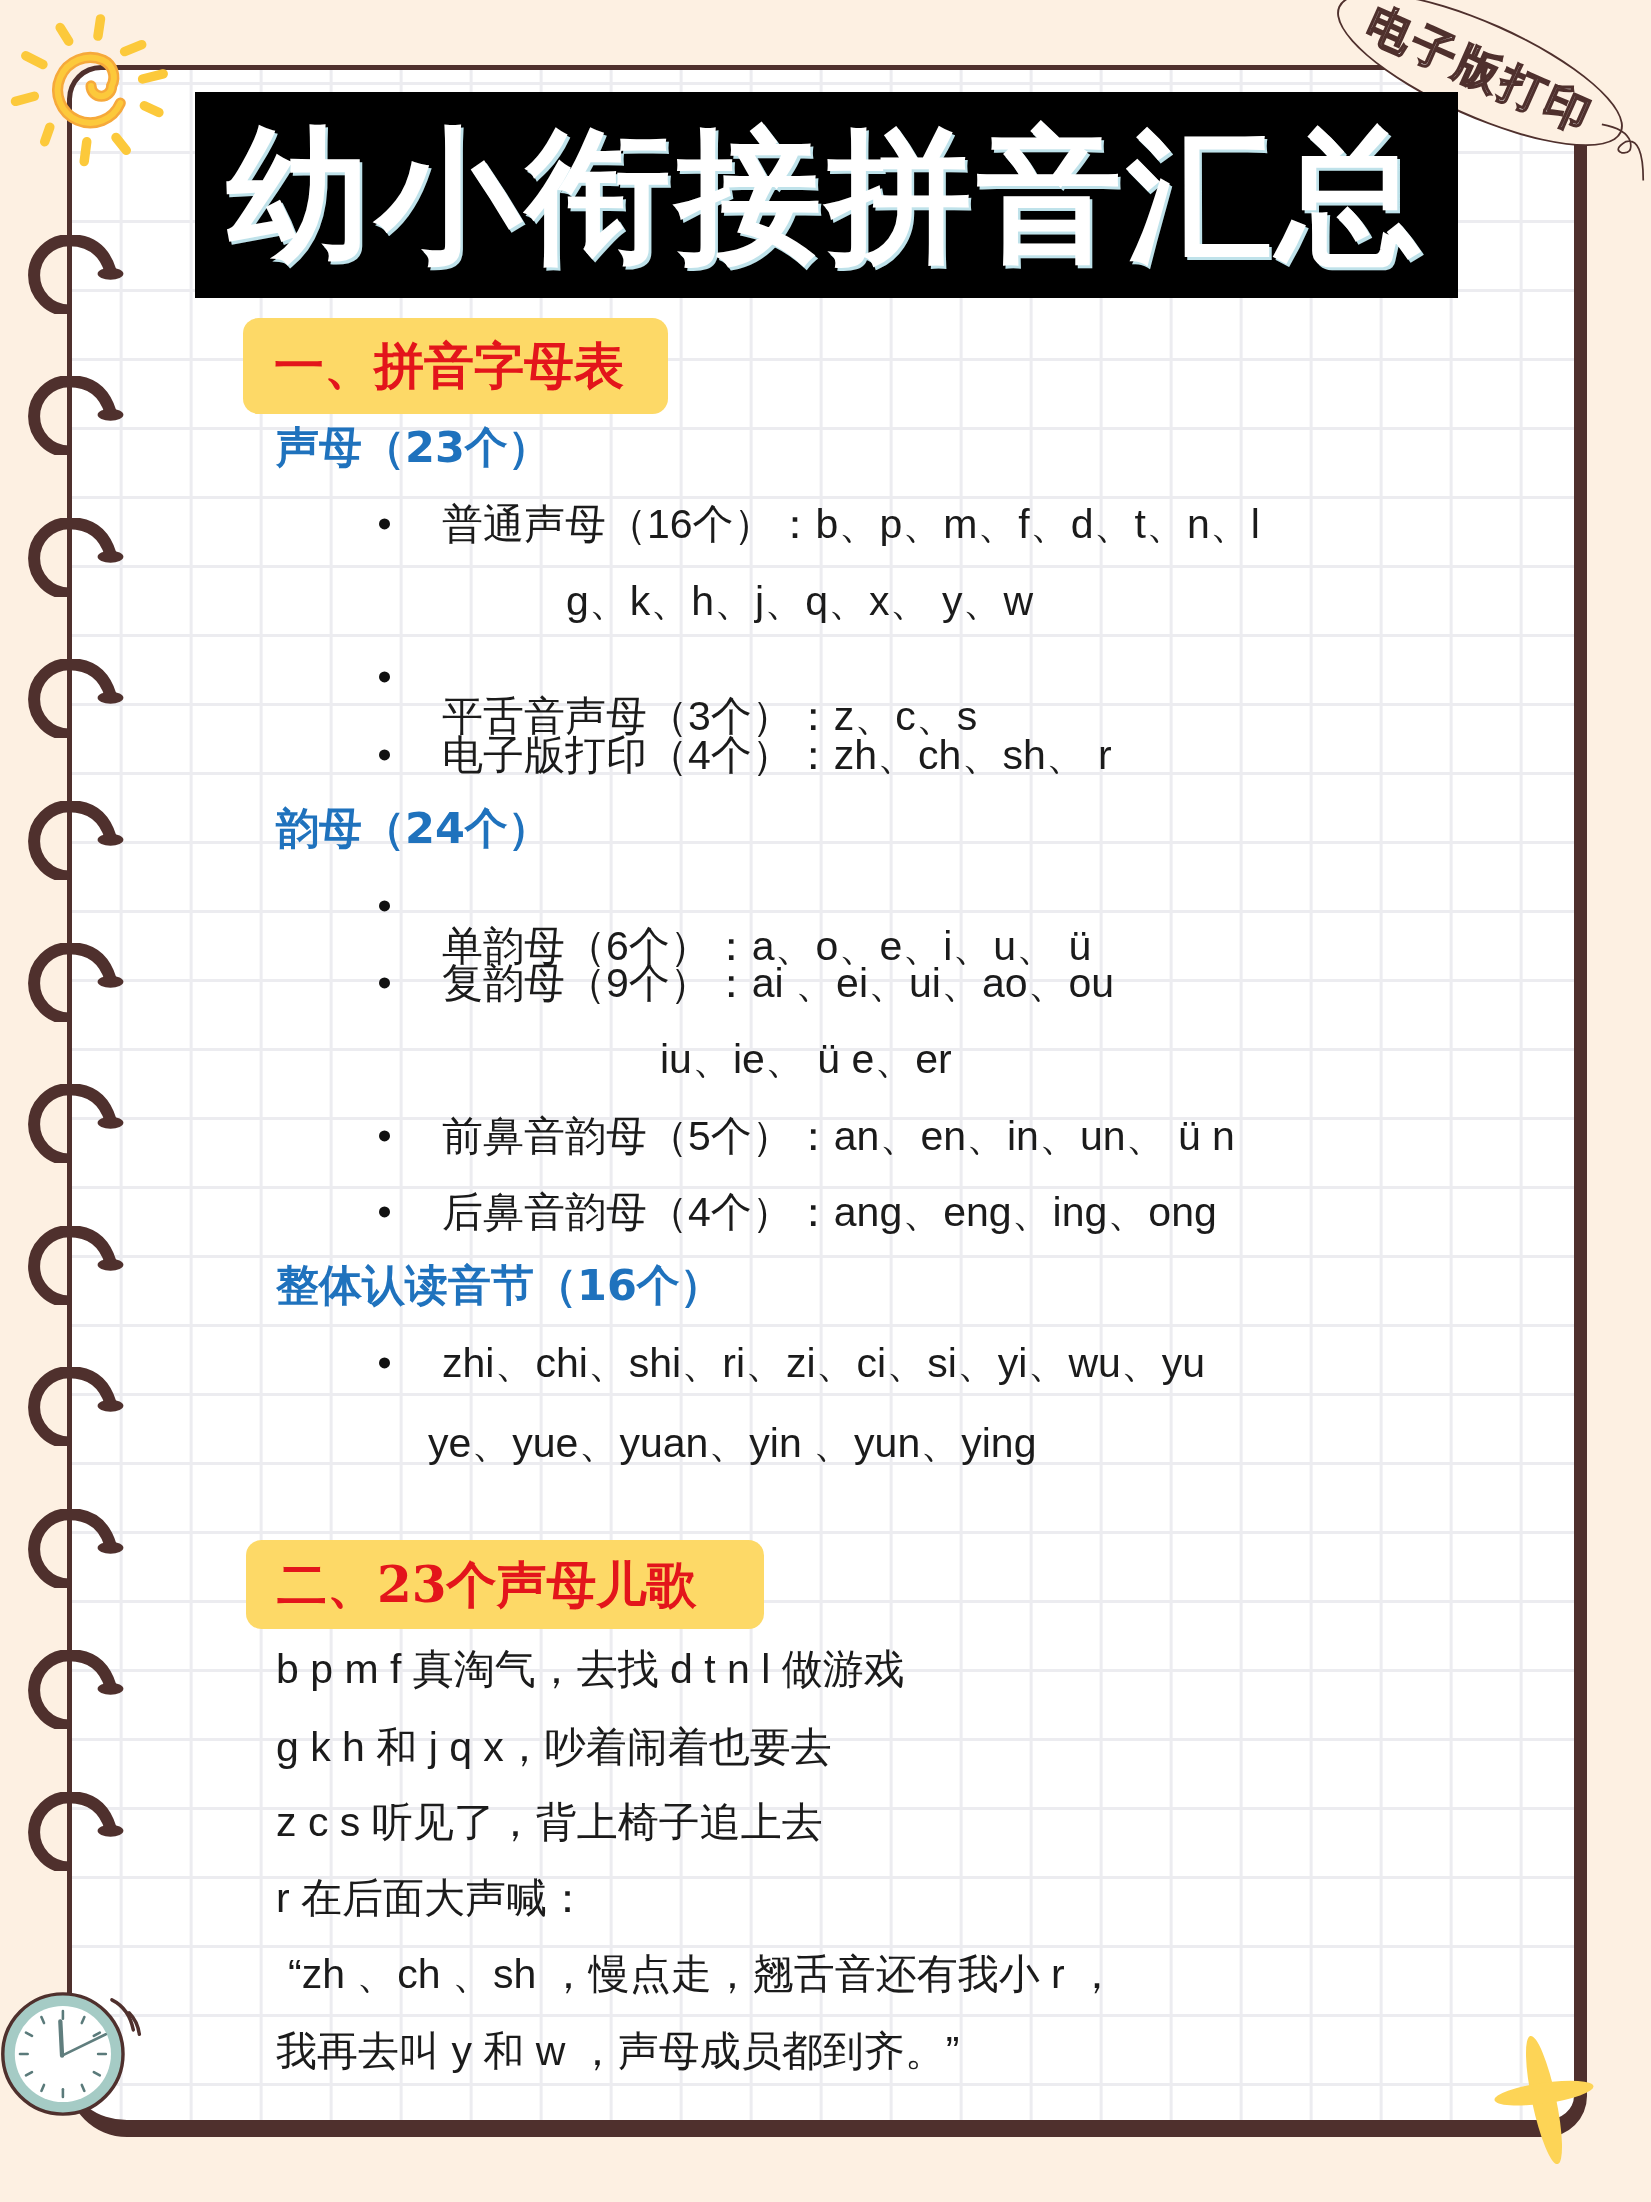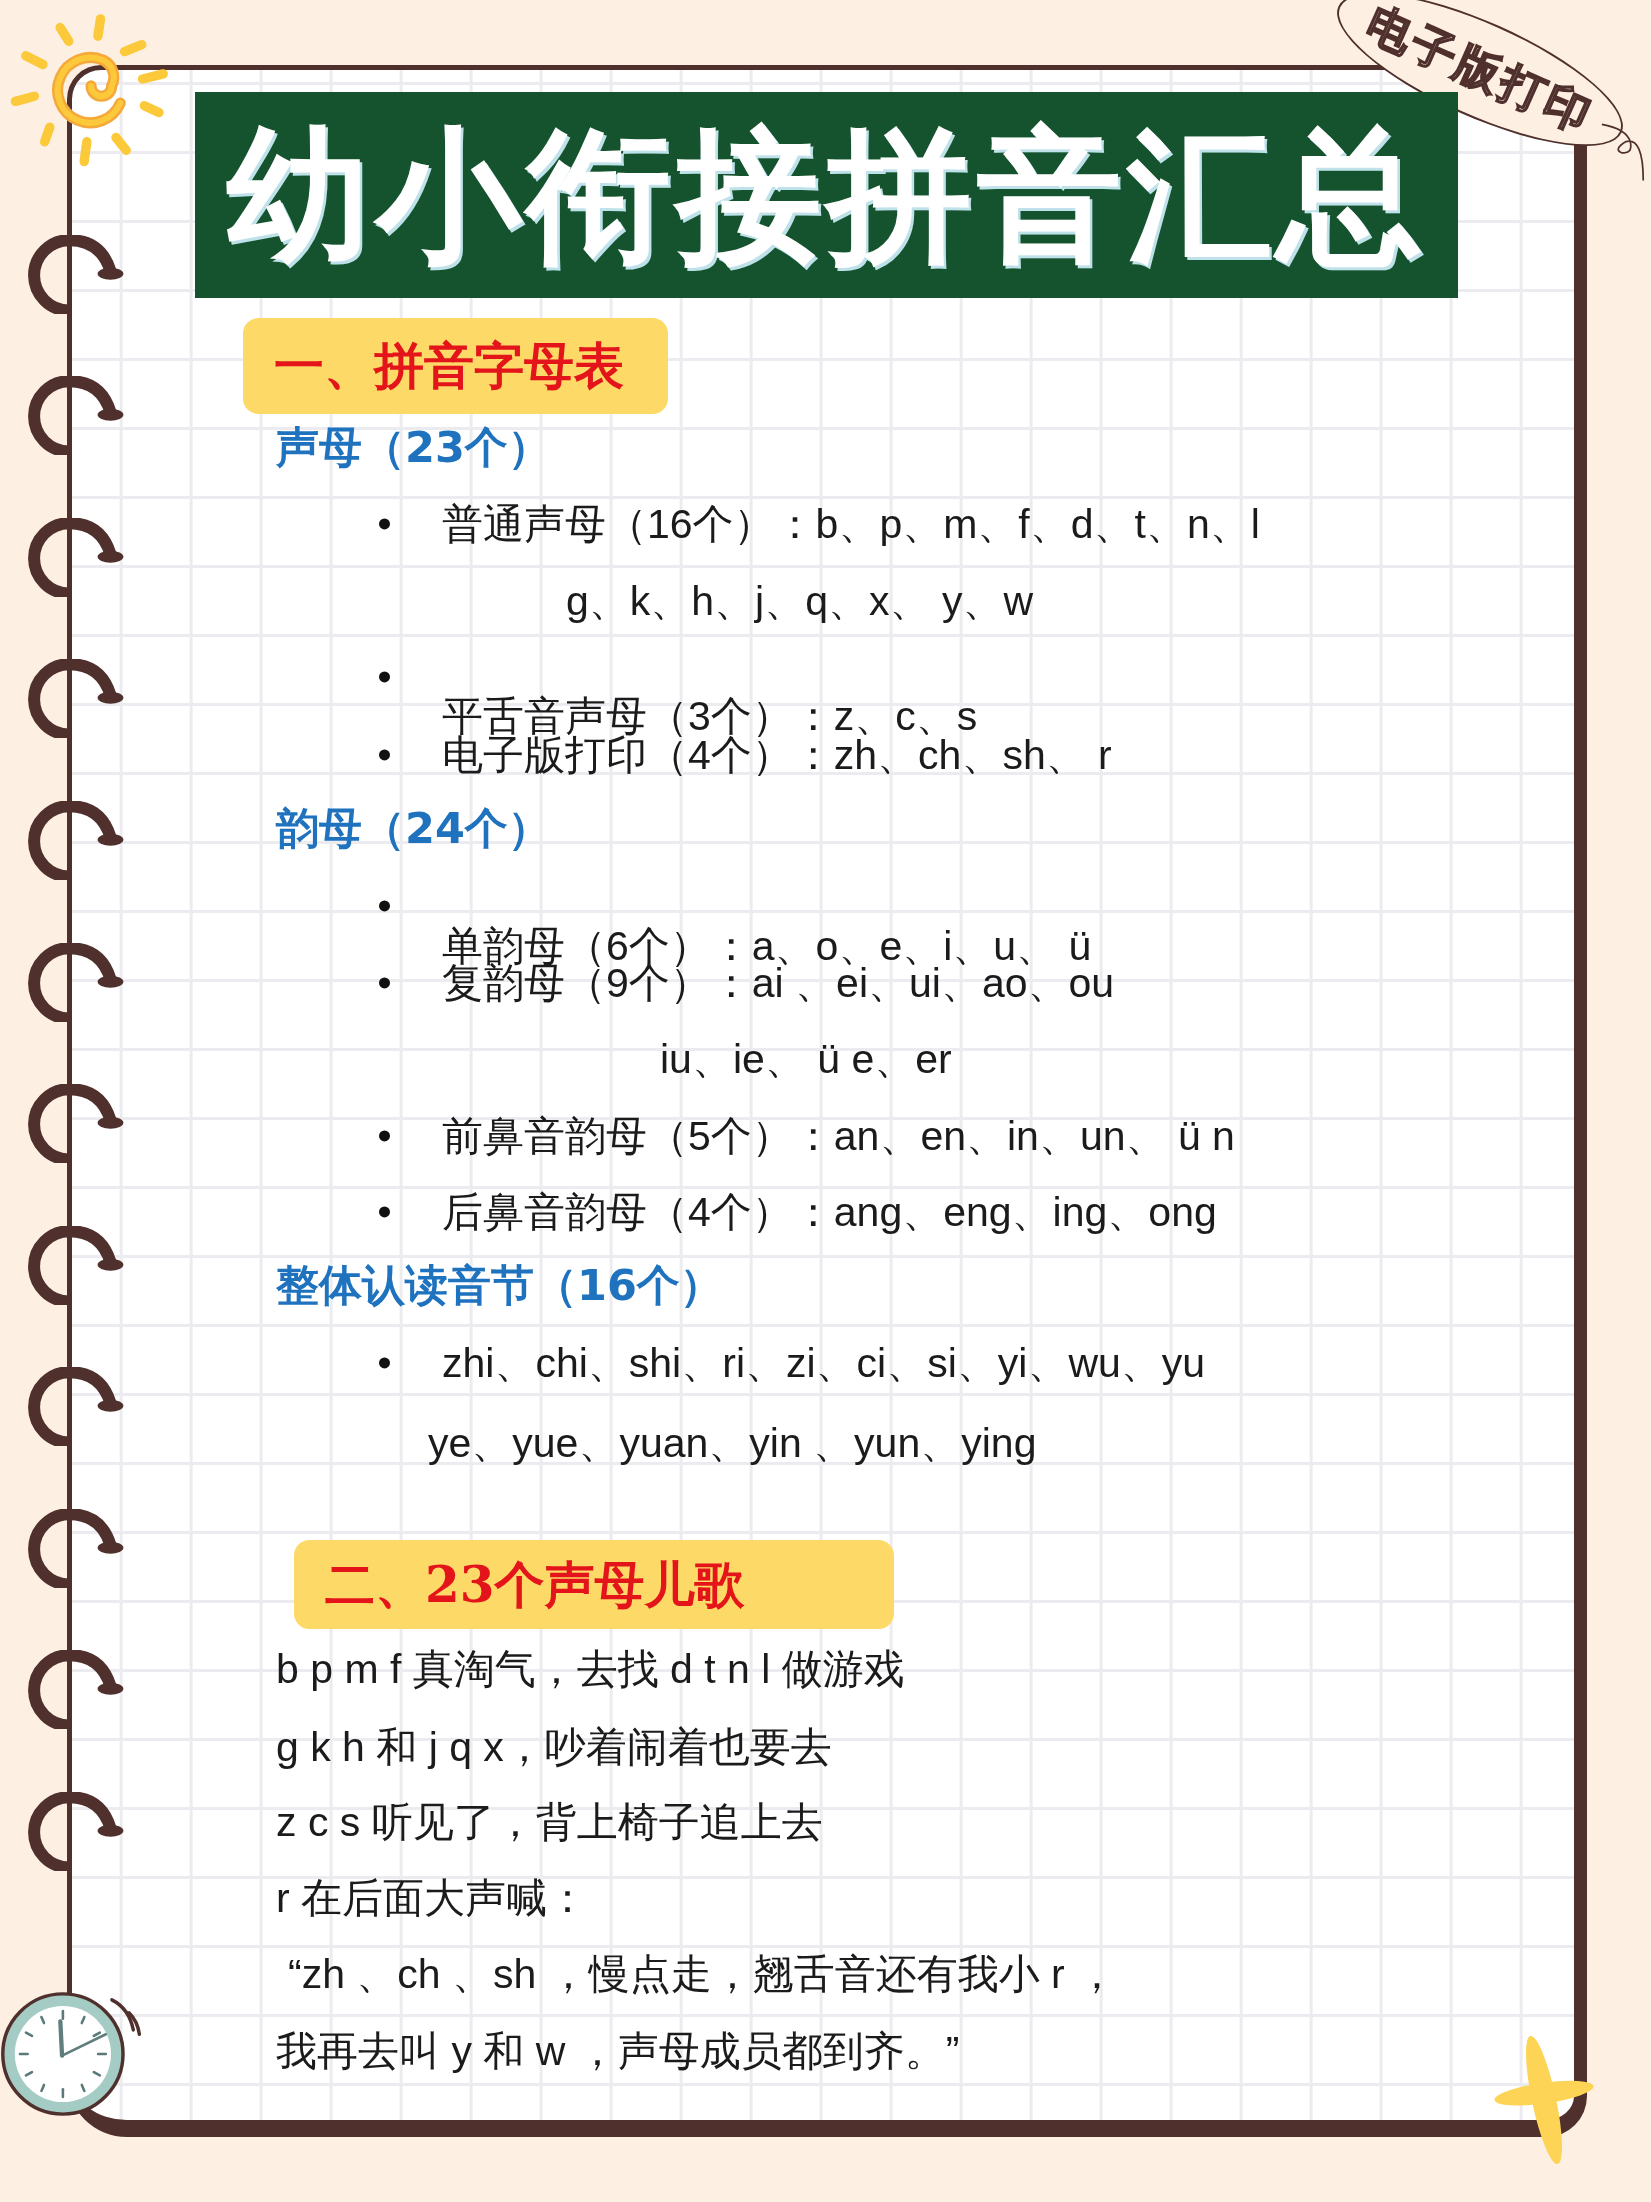--- a/index.html
+++ b/index.html
@@ -16,21 +16,21 @@
     border-radius:34px 34px 41px 60px;
     background-color:#ffffff;
     background-image:
       linear-gradient(to right, #ececf0 2.6px, transparent 2.6px),
       linear-gradient(to bottom, #ececf0 2.6px, transparent 2.6px);
     background-size:70px 69px;
     background-position:-22.4px 12px;
   }
   .title-box {
     position:absolute; left:195px; top:92px; width:1263px; height:206px;
-    background:#14532d;
+    background:#000000;
     display:flex; align-items:center; justify-content:center;
   }
   .title-text {
     color:#ffffff; font-family:"DejaVu Serif","Liberation Serif",serif;
     font-weight:bold; font-size:145px; letter-spacing:5.2px; line-height:1;
     text-shadow:2.6px 2.6px 0 #bfe2ea;
   }
   .section-box {
     position:absolute; background:#fdd967; border-radius:15.5px;
     display:flex; align-items:center; box-sizing:border-box; padding-left:31px;
@@ -176,21 +176,21 @@
 <div class="bullet" style="top:1136px;"></div>
 <div class="line" style="left:442px;top:1136px;">前鼻音韵母（5个）：an、en、in、un、 ü n</div>
 <div class="bullet" style="top:1212px;"></div>
 <div class="line" style="left:442px;top:1212px;">后鼻音韵母（4个）：ang、eng、ing、ong</div>
 
 <div class="subhead" style="top:1285px;">整体认读音节（16个）</div>
 <div class="bullet" style="top:1363px;"></div>
 <div class="line" style="left:442px;top:1363px;">zhi、chi、shi、ri、zi、ci、si、yi、wu、yu</div>
 <div class="line" style="left:428px;top:1443px;">ye、yue、yuan、yin 、yun、ying</div>
 
-<div class="section-box" style="left:246px;top:1540px;width:600px;height:89px;margin-left:48px;">
+<div class="section-box" style="left:246px;top:1540px;width:518px;height:89px;">
   <span class="section-text">二、23个声母儿歌</span>
 </div>
 
 <div class="line" style="left:276px;top:1669px;">b p m f 真淘气，去找 d t n l 做游戏</div>
 <div class="line" style="left:276px;top:1747px;">g k h 和 j q x，吵着闹着也要去</div>
 <div class="line" style="left:276px;top:1822px;">z c s  听见了，背上椅子追上去</div>
 <div class="line" style="left:276px;top:1898px;">r  在后面大声喊：</div>
 <div class="line" style="left:288px;top:1974px;">“zh 、ch 、sh ，慢点走，翘舌音还有我小 r ，</div>
 <div class="line" style="left:276px;top:2051px;">我再去叫 y 和 w ，声母成员都到齐。”</div>
 

